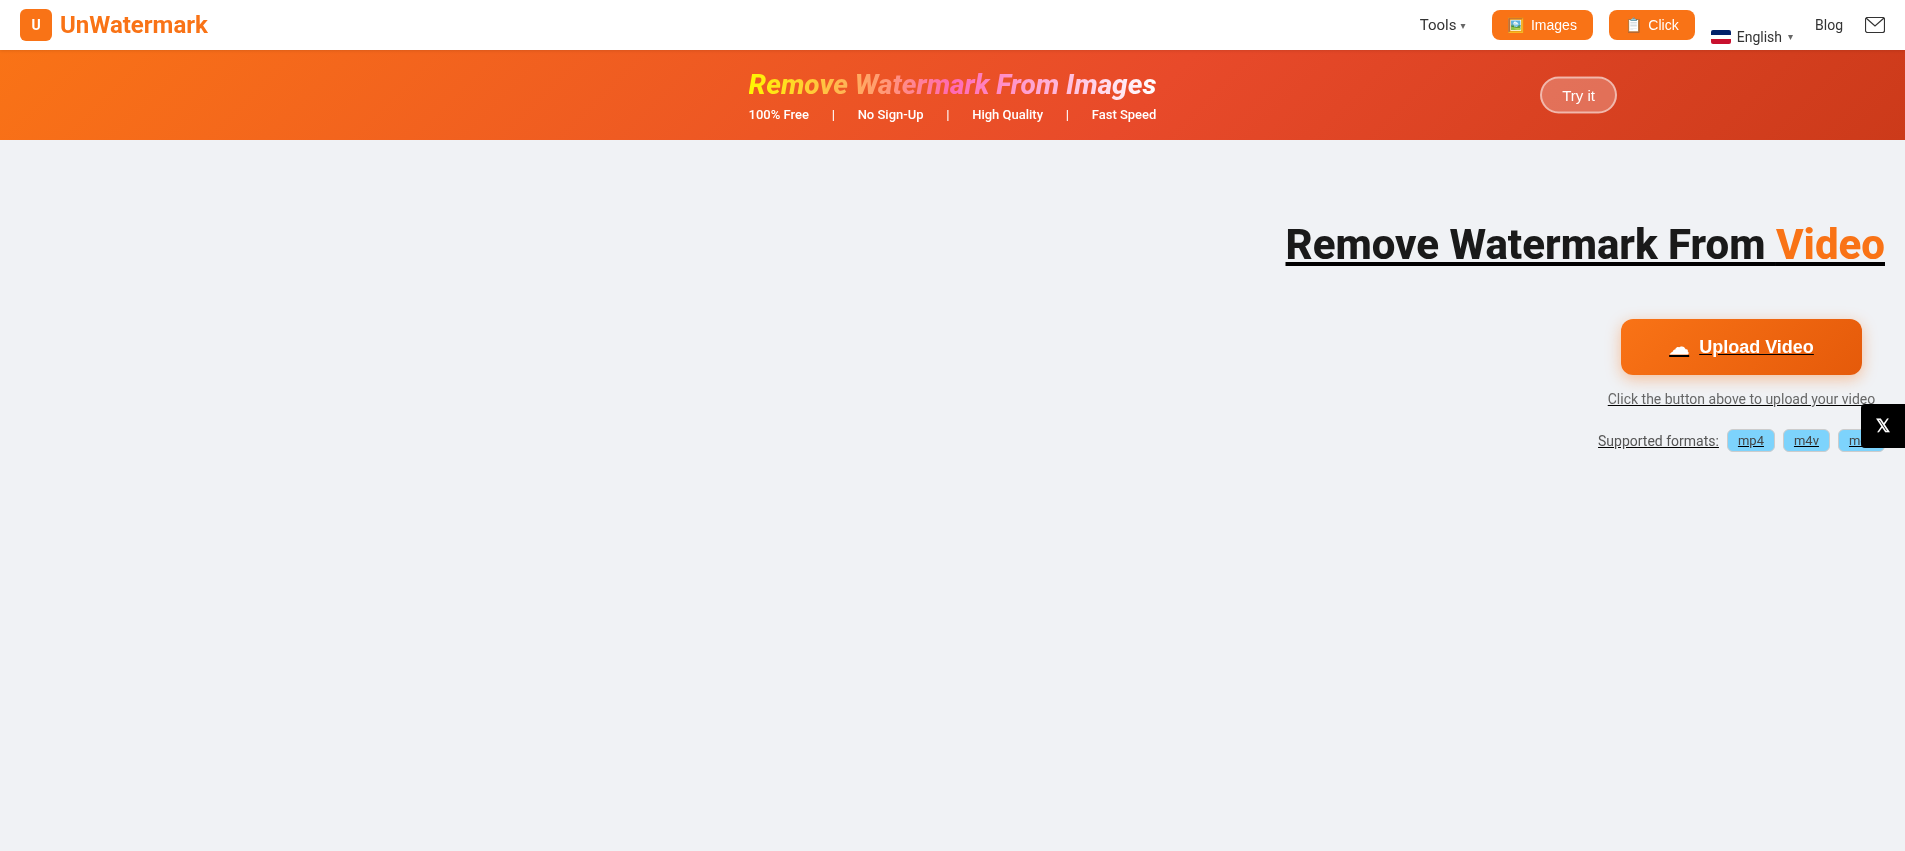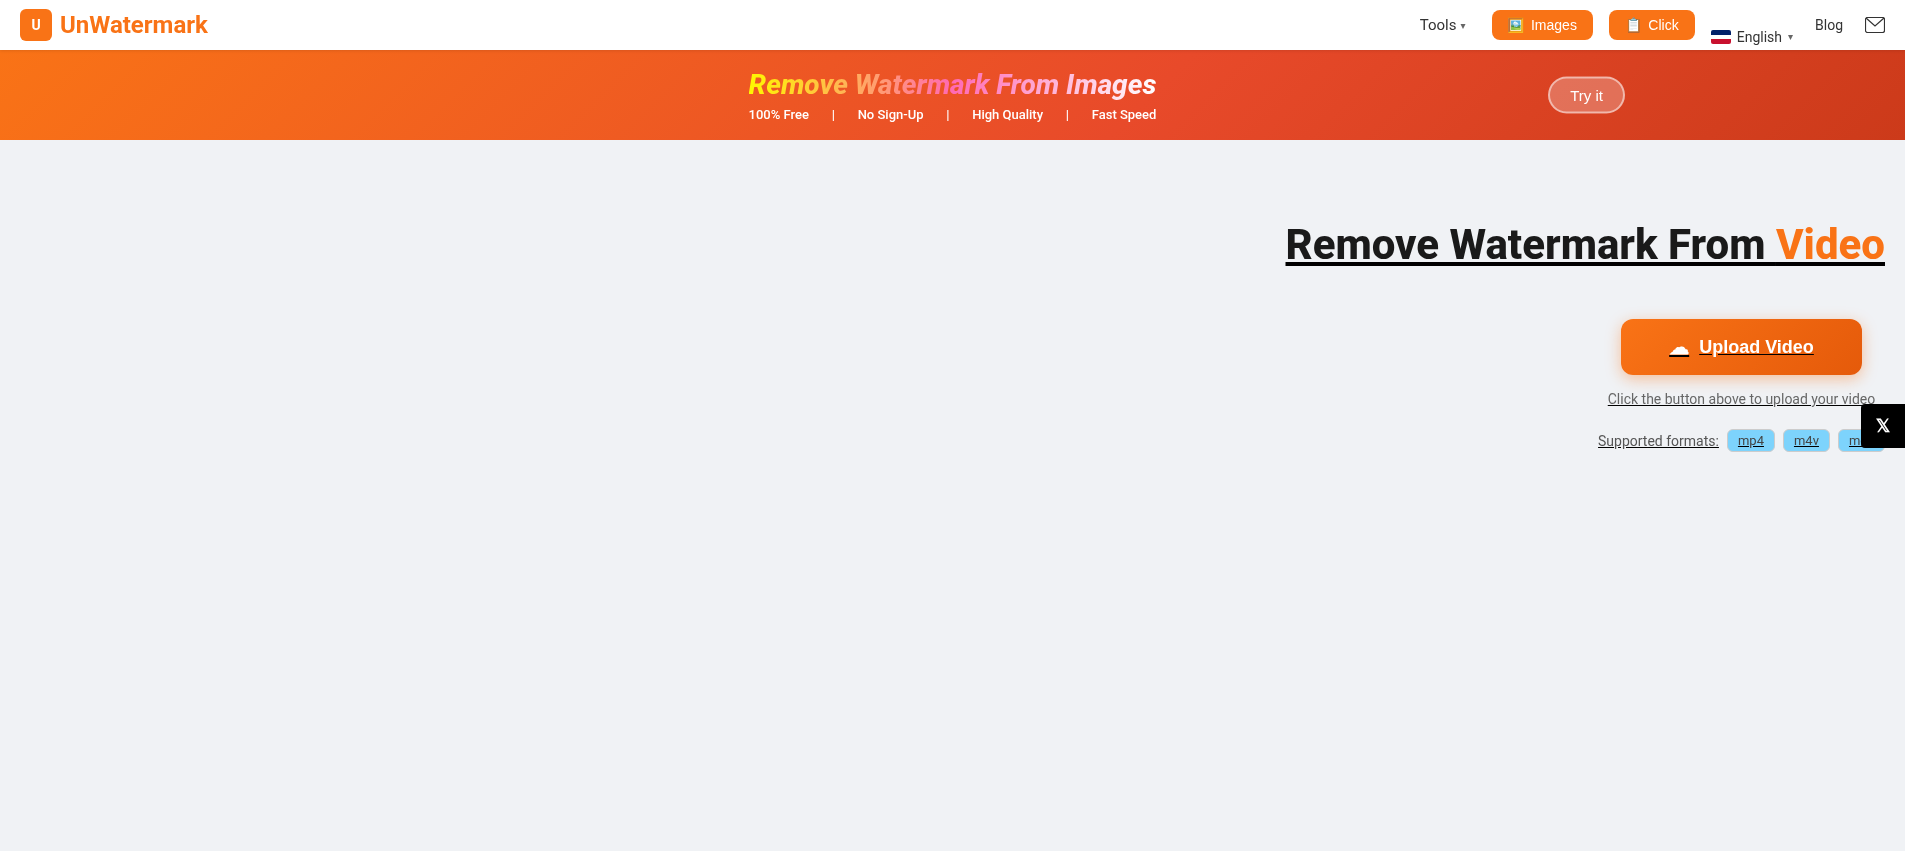--- a/index.html
+++ b/index.html
@@ -182,21 +182,21 @@
       color: white;
       font-weight: 500;
     }
 
     .banner-separator {
       color: rgba(255,255,255,0.6);
     }
 
     .btn-try-it {
       position: absolute;
-      right: 280px;
+      right: 288px;
       top: 50%;
       transform: translateY(-50%);
       background: rgba(255,255,255,0.25);
       color: white;
       border: 2px solid rgba(255,255,255,0.5);
       padding: 8px 20px;
       border-radius: 20px;
       cursor: pointer;
       font-size: 15px;
       font-weight: 500;

